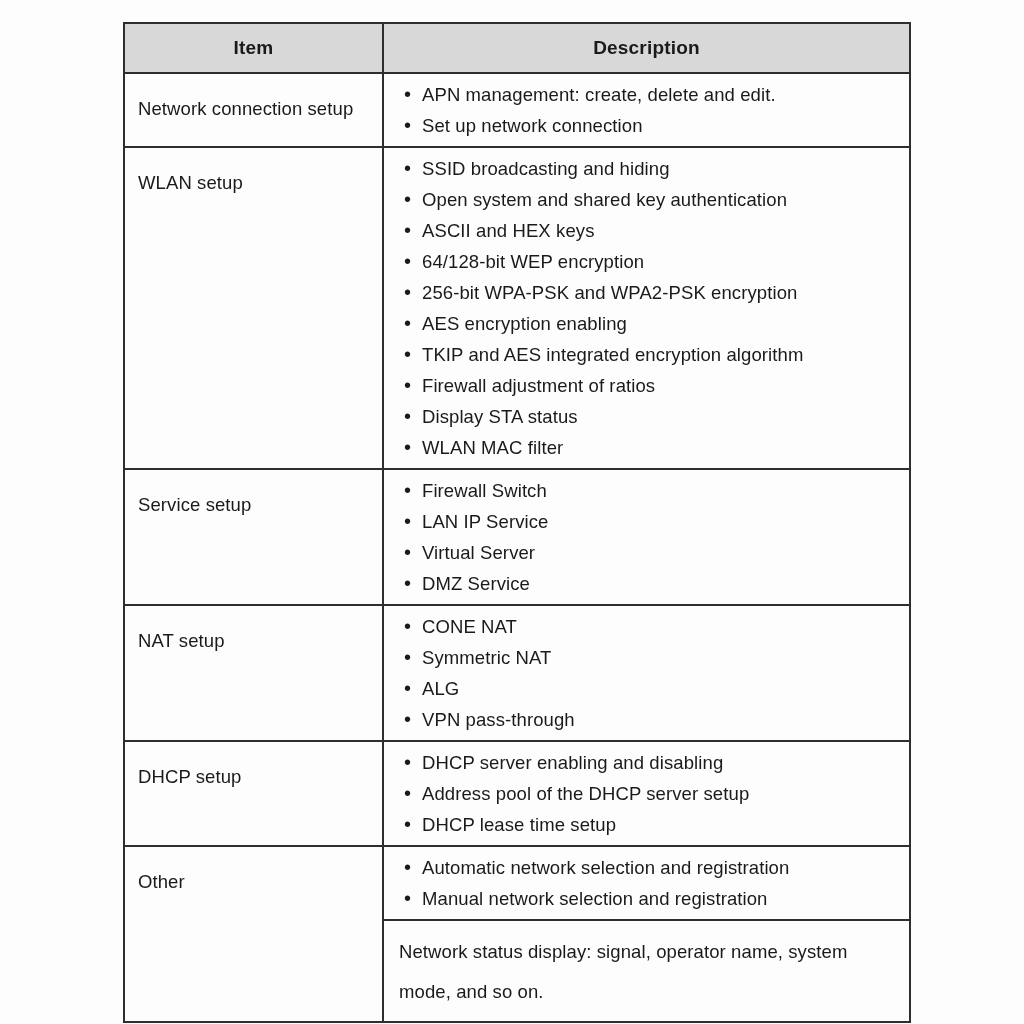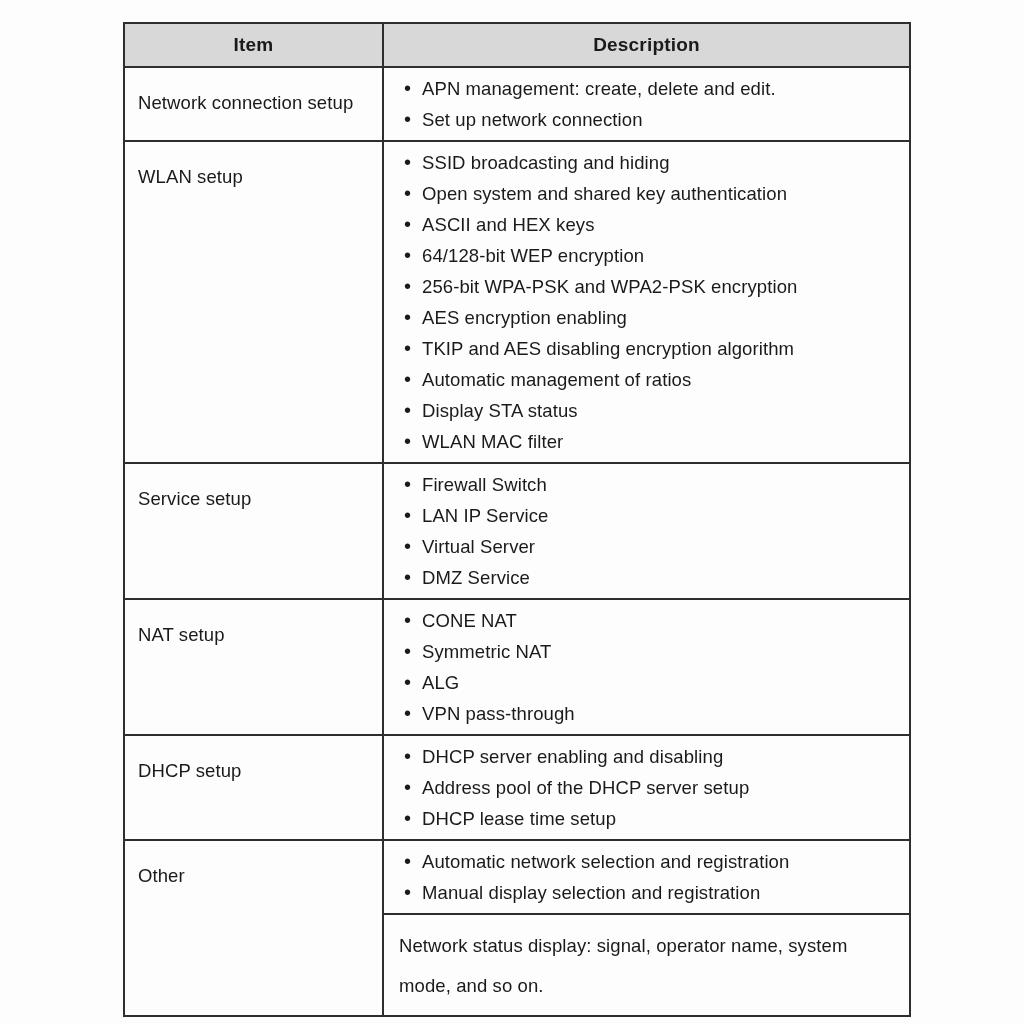--- a/index.html
+++ b/index.html
@@ -26,21 +26,21 @@
     table-layout: fixed;
   }
   table.features, table.features th, table.features td {
     border: 2px solid #2e2e2e;
   }
   table.features th {
     background: #d8d8d8;
     font-size: 19px;
     font-weight: bold;
     text-align: center;
-    height: 44px;
+    height: 50px;
     letter-spacing: 0.2px;
   }
   col.item-col { width: 259px; }
   col.desc-col { width: 527px; }
   td.item-cell {
     vertical-align: top;
     padding: 24px 8px 8px 13px;
     font-size: 18.5px;
     letter-spacing: 0.1px;
   }
@@ -103,22 +103,22 @@
         <tr>
           <td class="item-cell" rowspan="1">WLAN setup</td>
           <td class="desc-cell">
             <ul class="bullets">
               <li>SSID broadcasting and hiding</li>
               <li>Open system and shared key authentication</li>
               <li>ASCII and HEX keys</li>
               <li>64/128-bit WEP encryption</li>
               <li>256-bit WPA-PSK and WPA2-PSK encryption</li>
               <li>AES encryption enabling</li>
-              <li>TKIP and AES disabling encryption algorithm</li>
-              <li>Automatic management of ratios</li>
+              <li>TKIP and AES integrated encryption algorithm</li>
+              <li>Firewall adjustment of ratios</li>
               <li>Display STA status</li>
               <li>WLAN MAC filter</li>
             </ul>
           </td>
         </tr>
         <tr>
           <td class="item-cell" rowspan="1">Service setup</td>
           <td class="desc-cell">
             <ul class="bullets">
               <li>Firewall Switch</li>
@@ -147,21 +147,21 @@
               <li>Address pool of the DHCP server setup</li>
               <li>DHCP lease time setup</li>
             </ul>
           </td>
         </tr>
         <tr>
           <td class="item-cell" rowspan="2">Other</td>
           <td class="desc-cell">
             <ul class="bullets">
               <li>Automatic network selection and registration</li>
-              <li>Manual display selection and registration</li>
+              <li>Manual network selection and registration</li>
             </ul>
           </td>
         </tr>
         <tr>
           <td class="desc-cell">
             <p class="plain">Network status display: signal, operator name, system mode, and so on.</p>
           </td>
         </tr>
       </tbody>
   </table>

